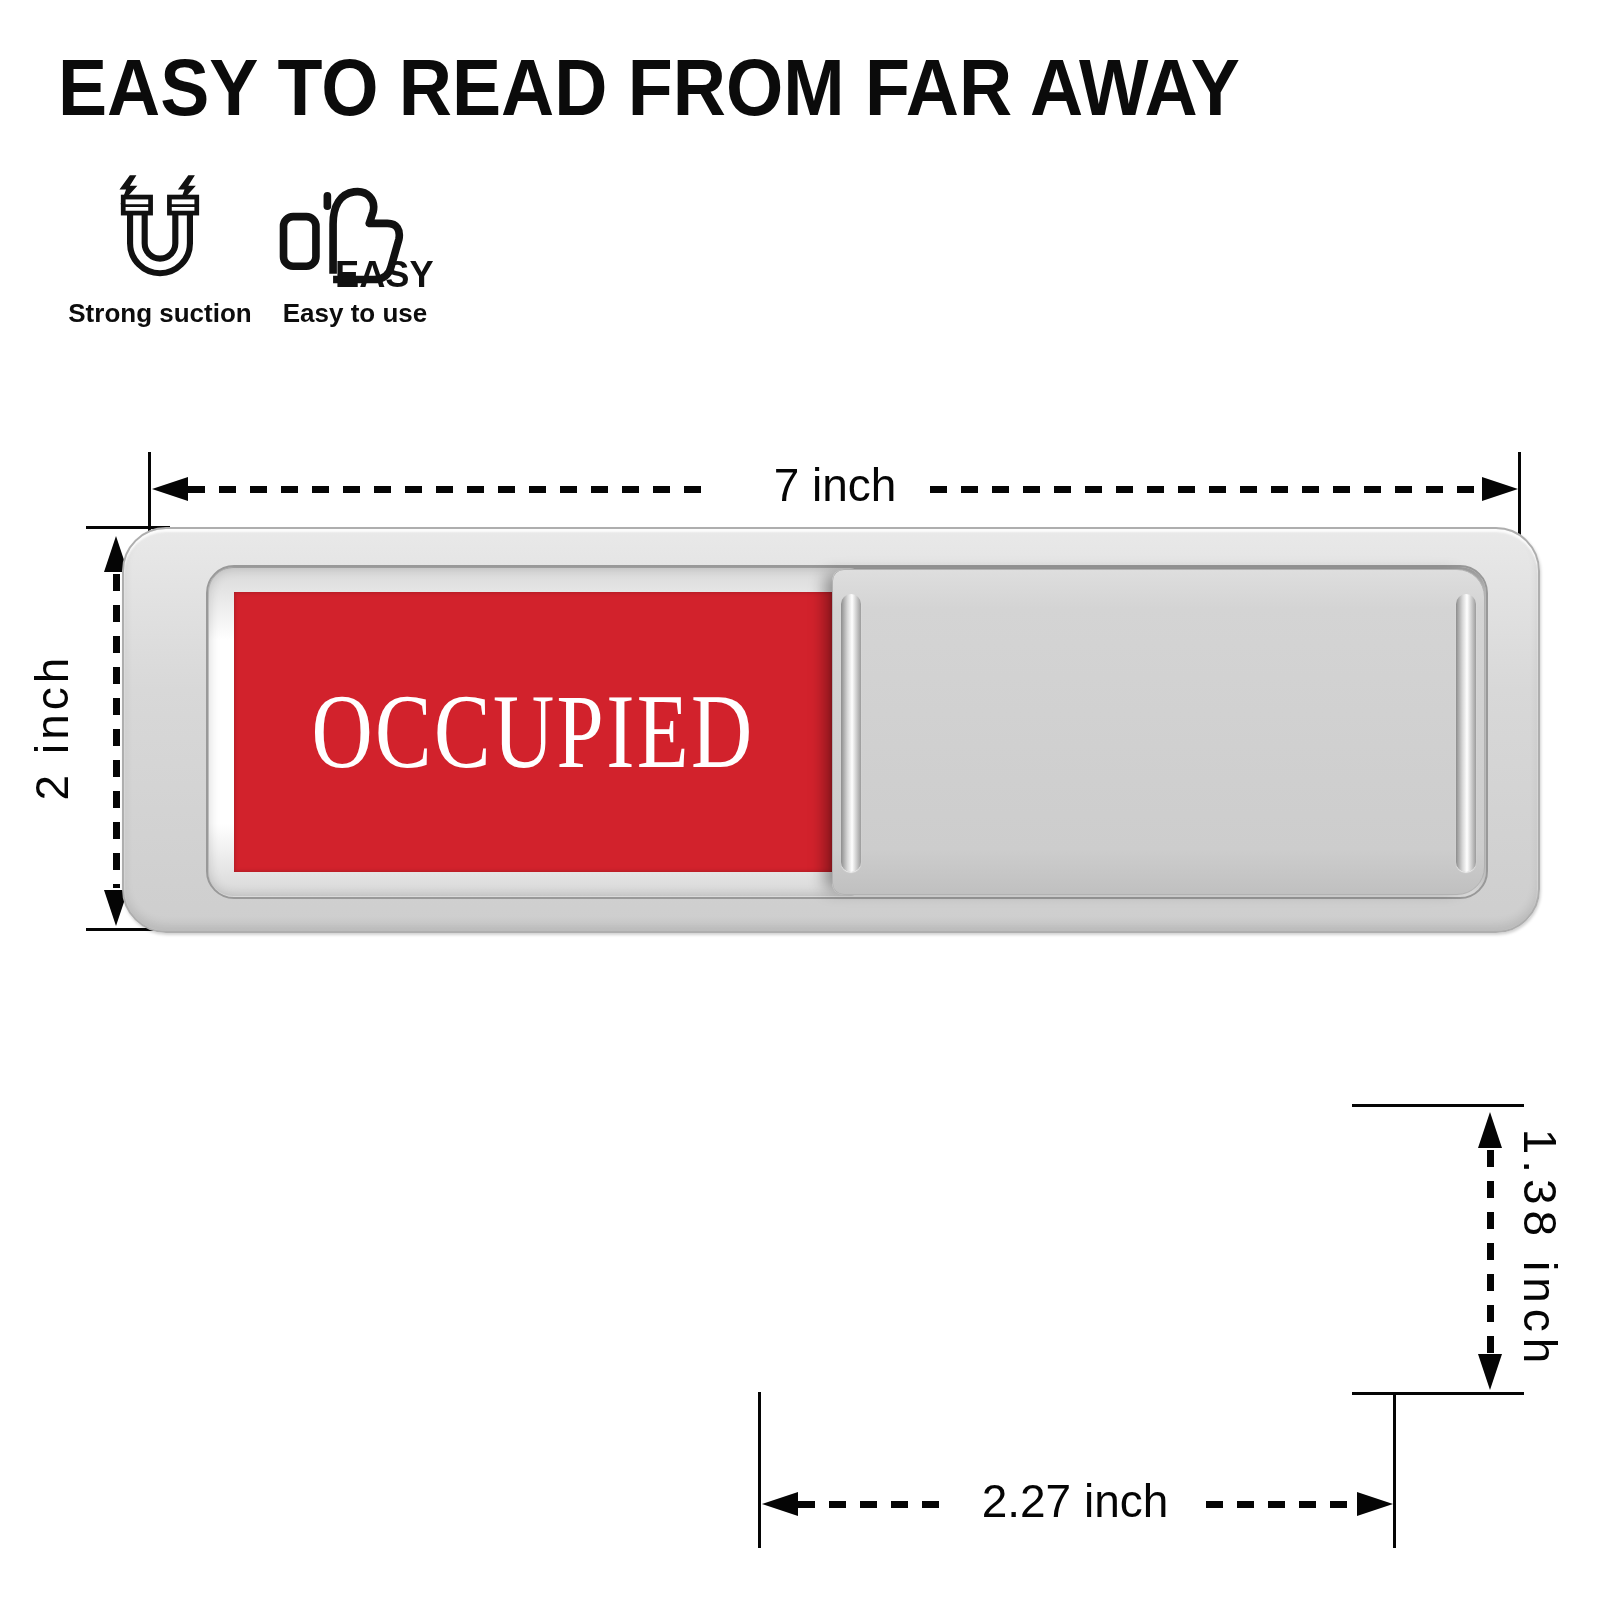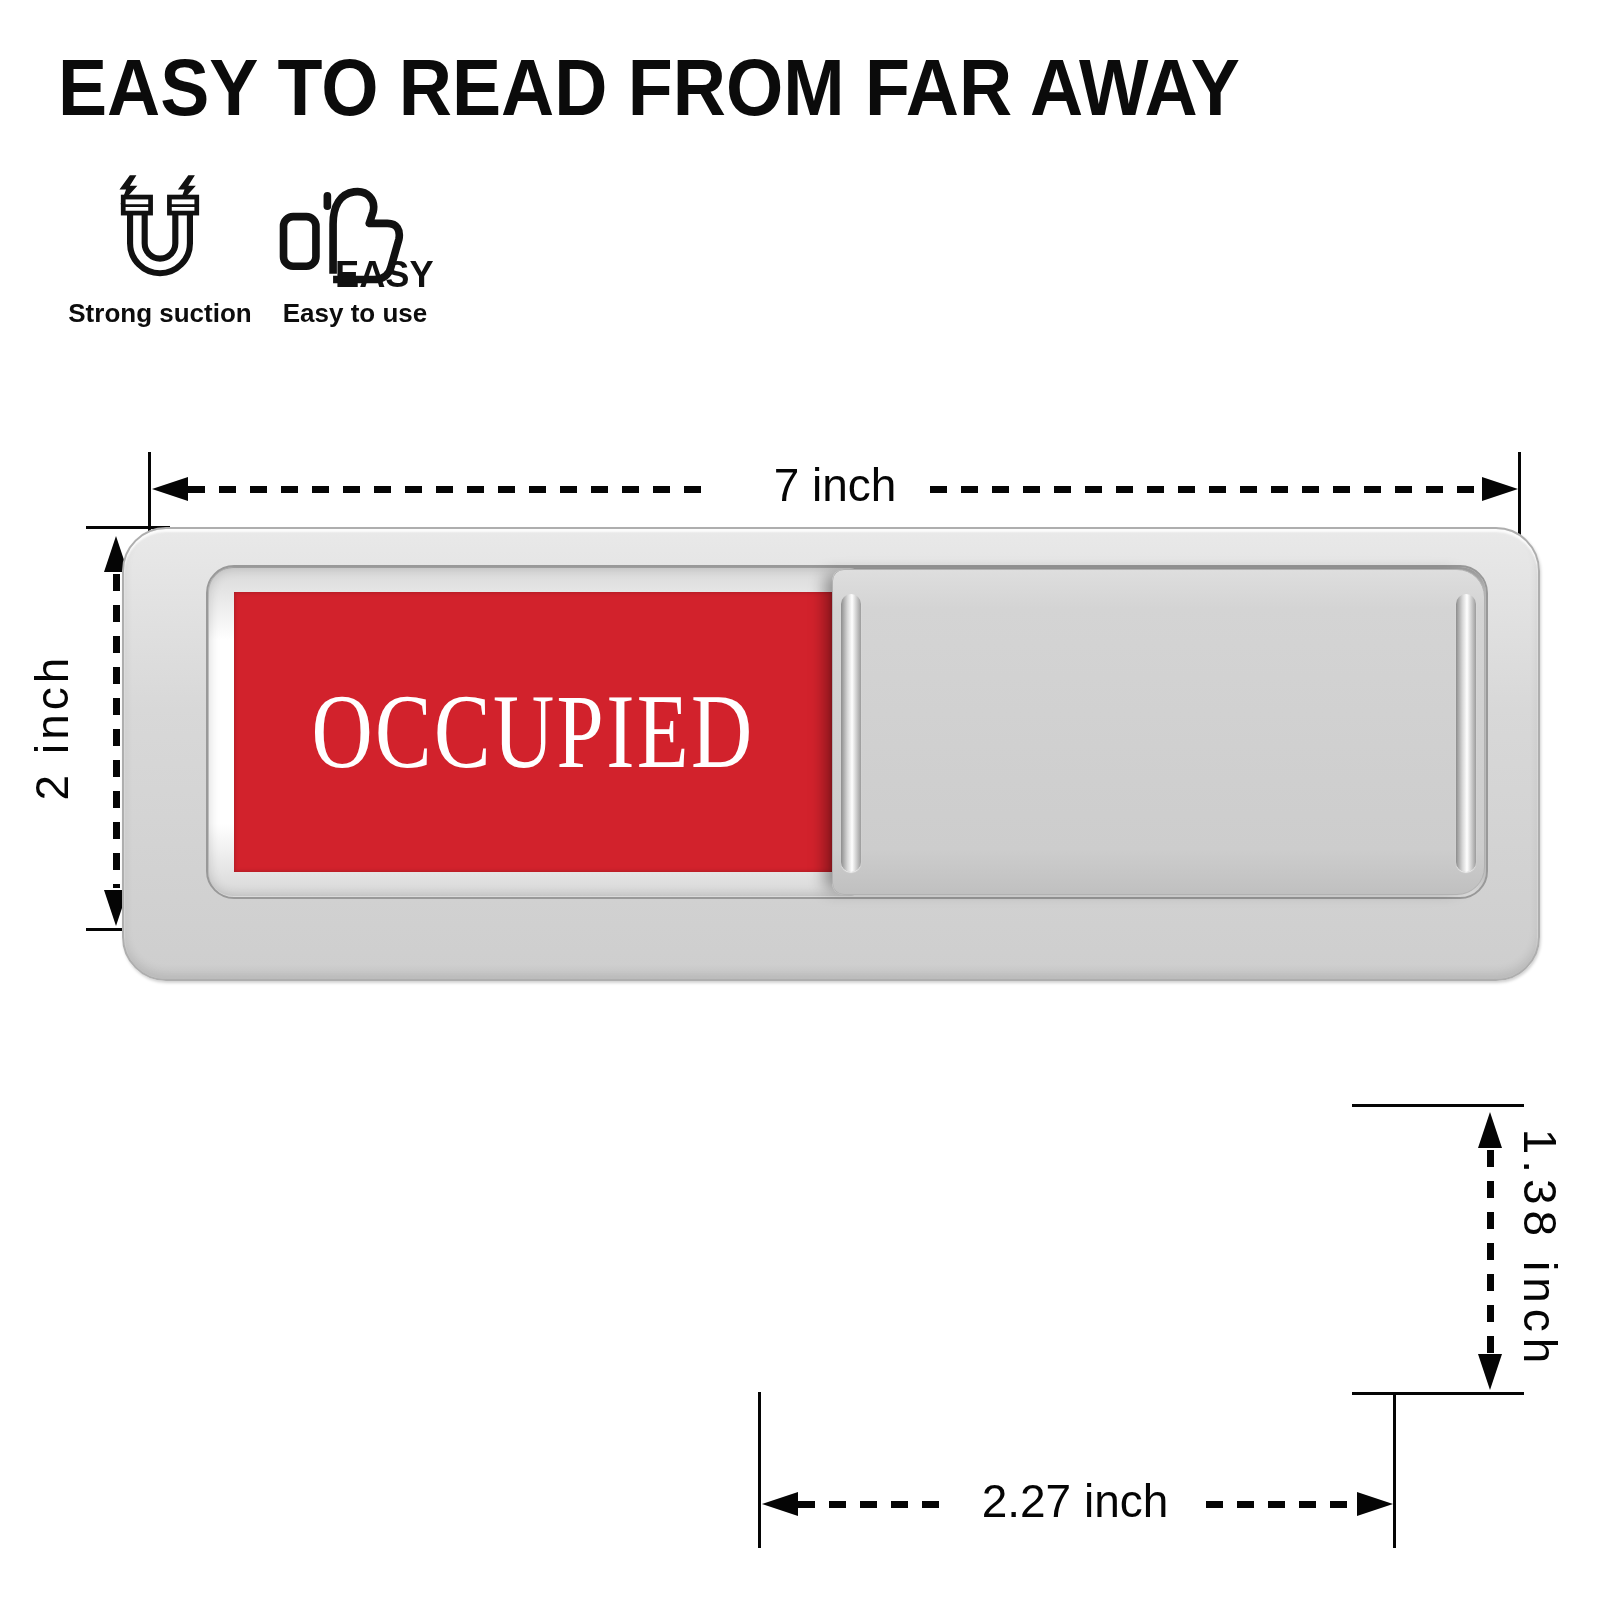--- a/index.html
+++ b/index.html
@@ -128,21 +128,21 @@
 
   <div>
     <div class="tick-h" style="left:86px; top:526px; width:84px;"></div>
     <div class="tick-h" style="left:86px; top:928px; width:84px;"></div>
     <div class="arr arr-up" style="left:104px; top:536px;"></div>
     <div class="dash-v" style="left:113px; top:574px; height:314px;"></div>
     <div class="arr arr-down" style="left:104px; top:890px;"></div>
     <div class="dim-label rot-ccw" style="left:-98px; top:700px; width:300px; height:54px;">2 inch</div>
   </div>
 
-  <div class="sign" style="left:122px; top:527px; width:1418px; height:454px;">
+  <div class="sign" style="left:122px; top:527px; width:1418px; height:406px;">
     <div class="track" style="left:82px; top:36px; width:1282px; height:334px;"></div>
     <div class="bezel bezel-left" style="left:85px; top:39px; width:648px; height:328px;"></div>
     <div class="panel" style="left: 110px; top: 63px; width: 598px; height: 280px; background: rgb(210, 34, 44);">
       <span class="panel-text">OCCUPIED</span>
     </div>
     <div class="cover cover-right" style="left:708px; top:40px; width:653px; height:326px;">
       <div class="groove groove-l"></div>
       <div class="groove groove-r"></div>
     </div>
   </div>

